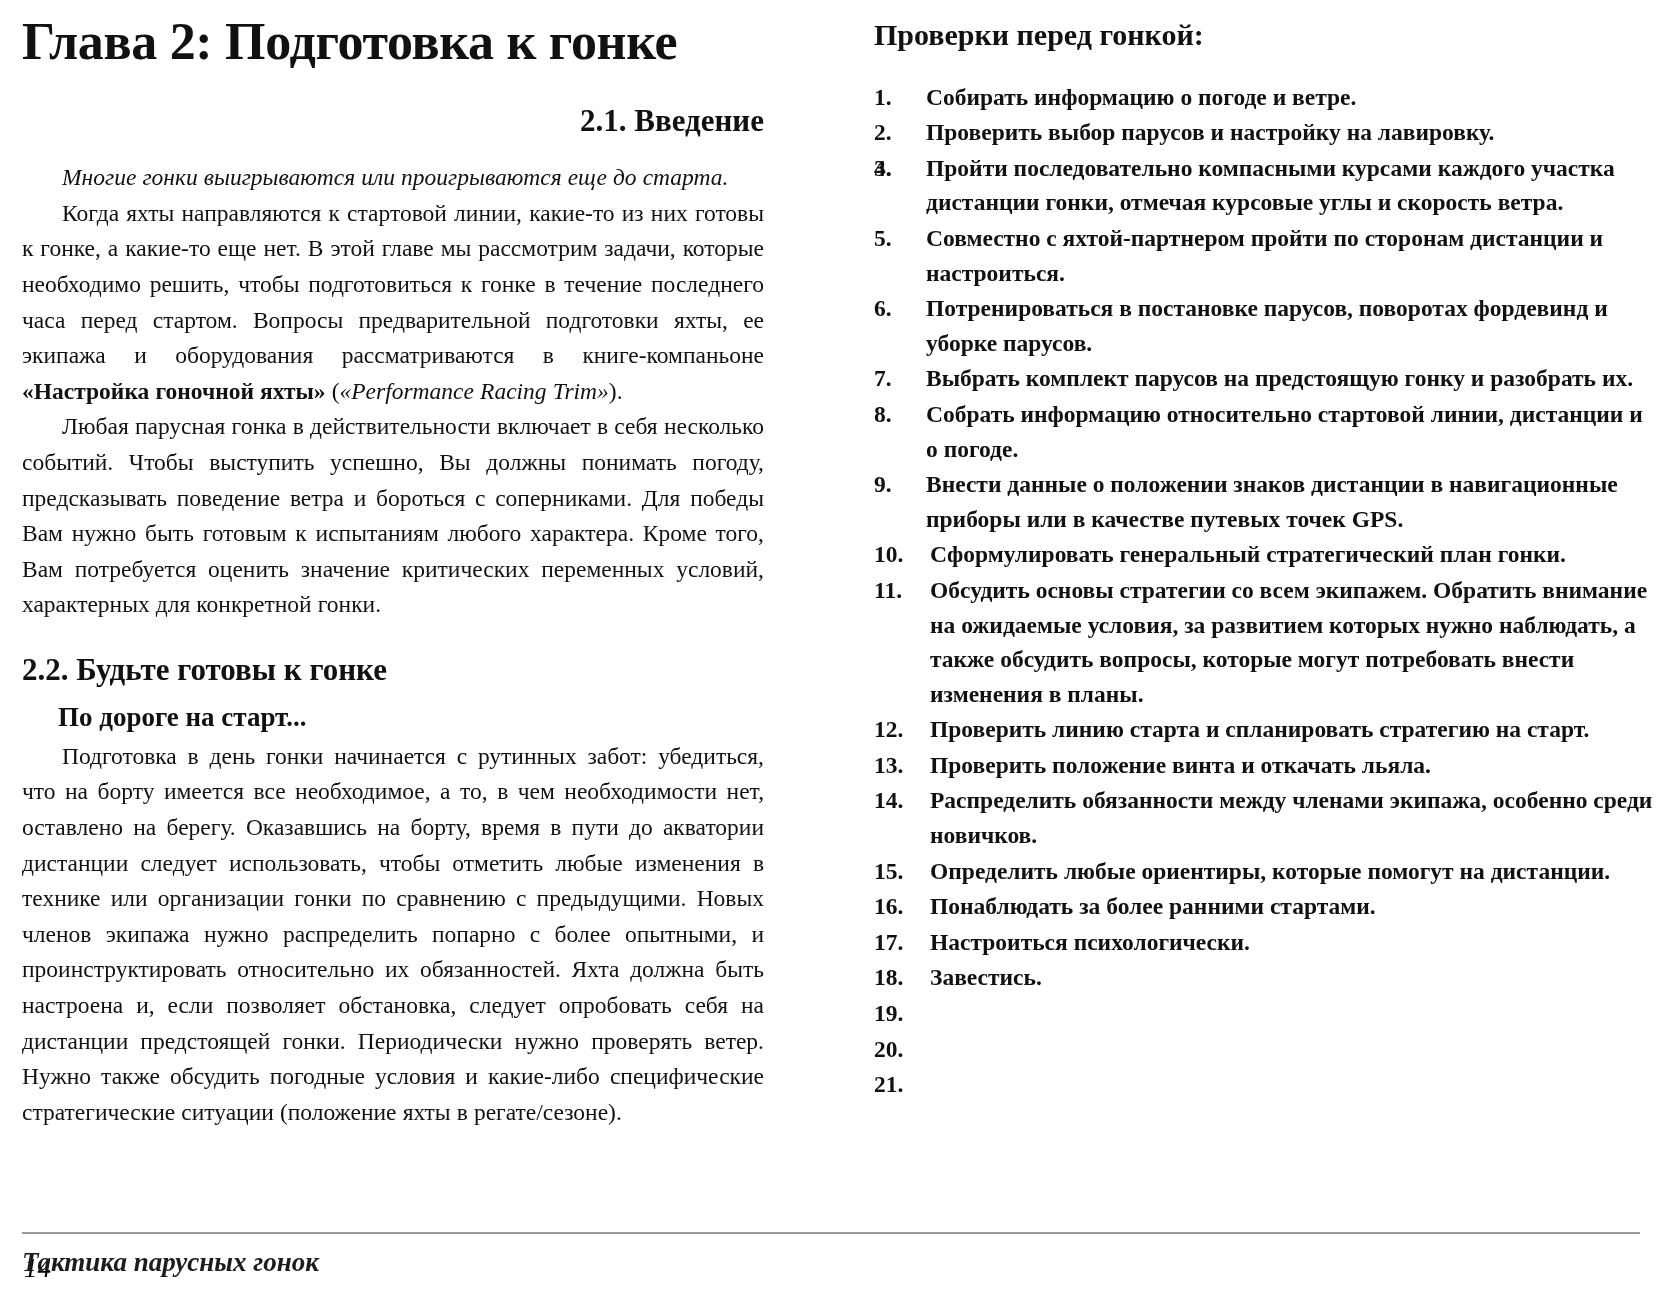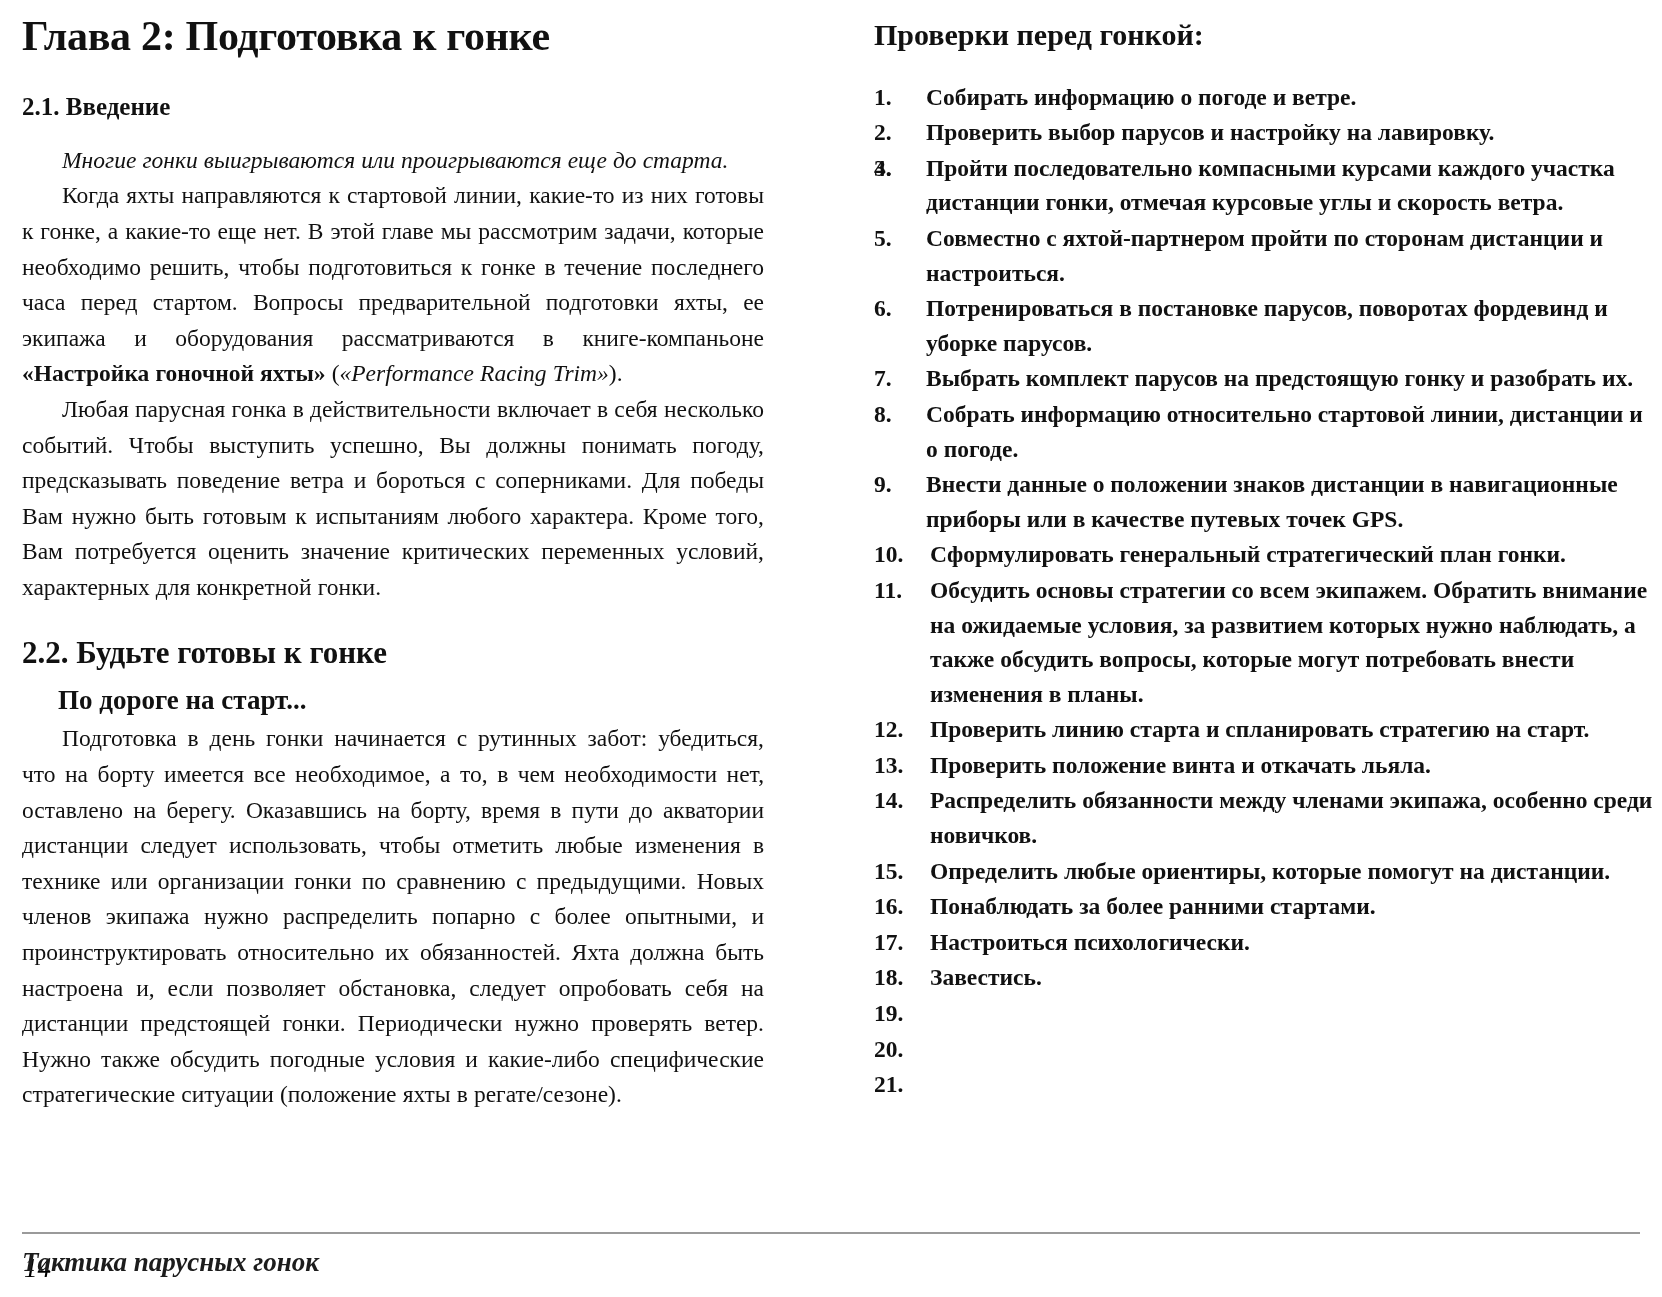--- a/index.html
+++ b/index.html
@@ -34,32 +34,33 @@
   .col-right {
     position: absolute;
     left: 862px;
     top: 18px;
     width: 782px;
     margin-left: 12px;
   }
 
   
   .chapter-title {
-    font-size: 42px;
+    font-size: 52px;
     font-weight: bold;
     line-height: 1.08;
     letter-spacing: -0.3px;
     margin: 0 0 34px 0;
     font-family: "Liberation Serif", "DejaVu Serif", serif;
   }
   .h2 {
-    font-size: 25px;
+    font-size: 31px;
     font-weight: bold;
     line-height: 1.1;
     margin: 0 0 22px 0;
+    text-align: right;
   }
   .h2-second {
     font-size: 31px;
     font-weight: bold;
     line-height: 1.1;
     margin: 30px 0 16px 0;
   }
   .h3 {
     font-size: 27px;
     font-weight: bold;

